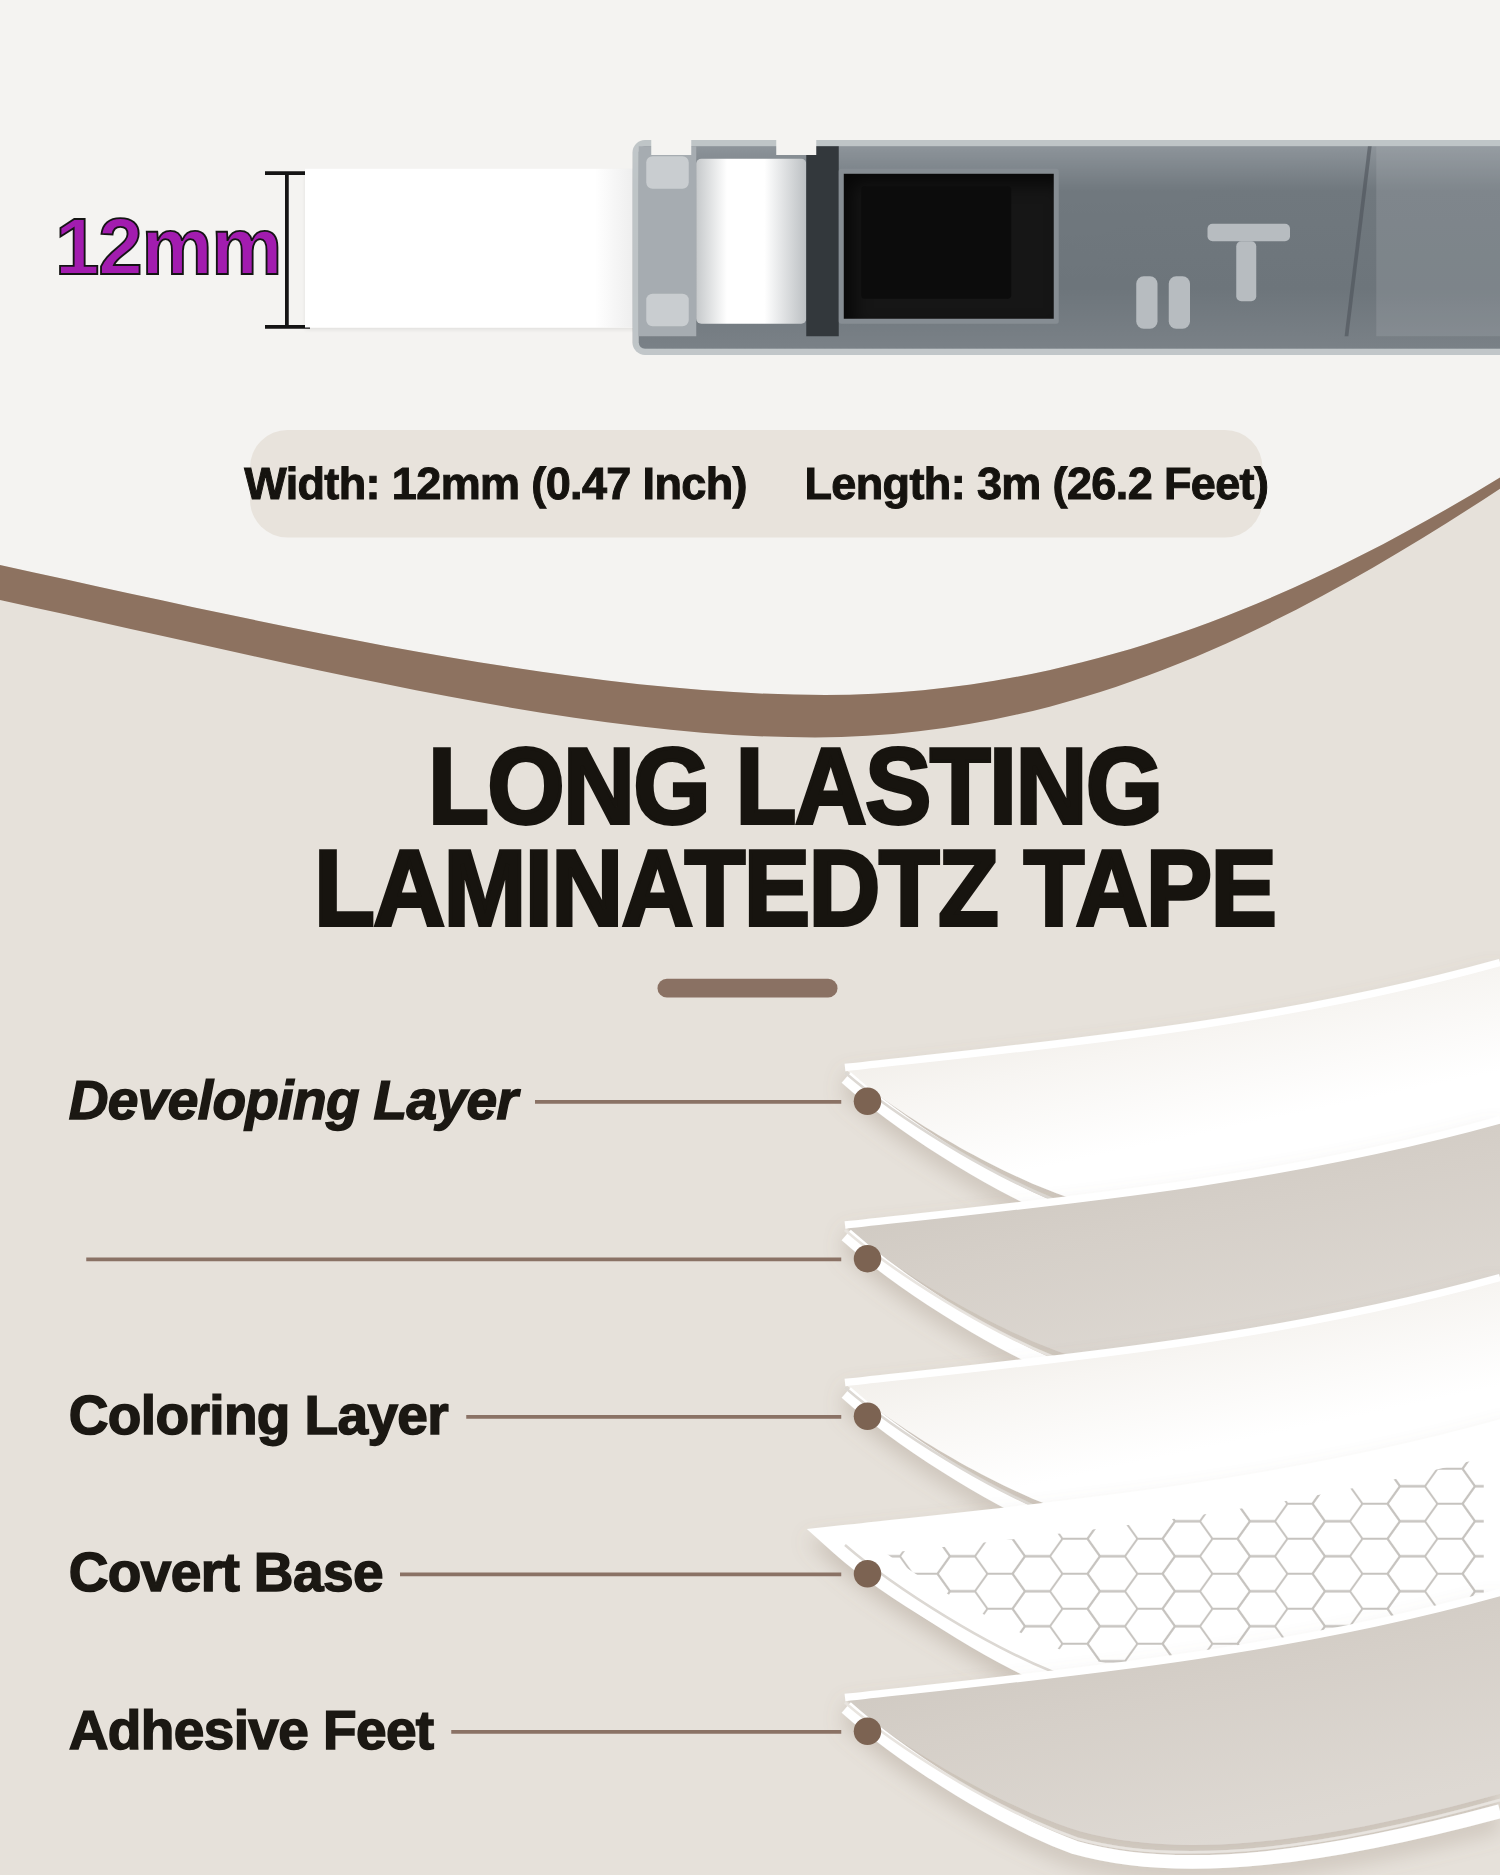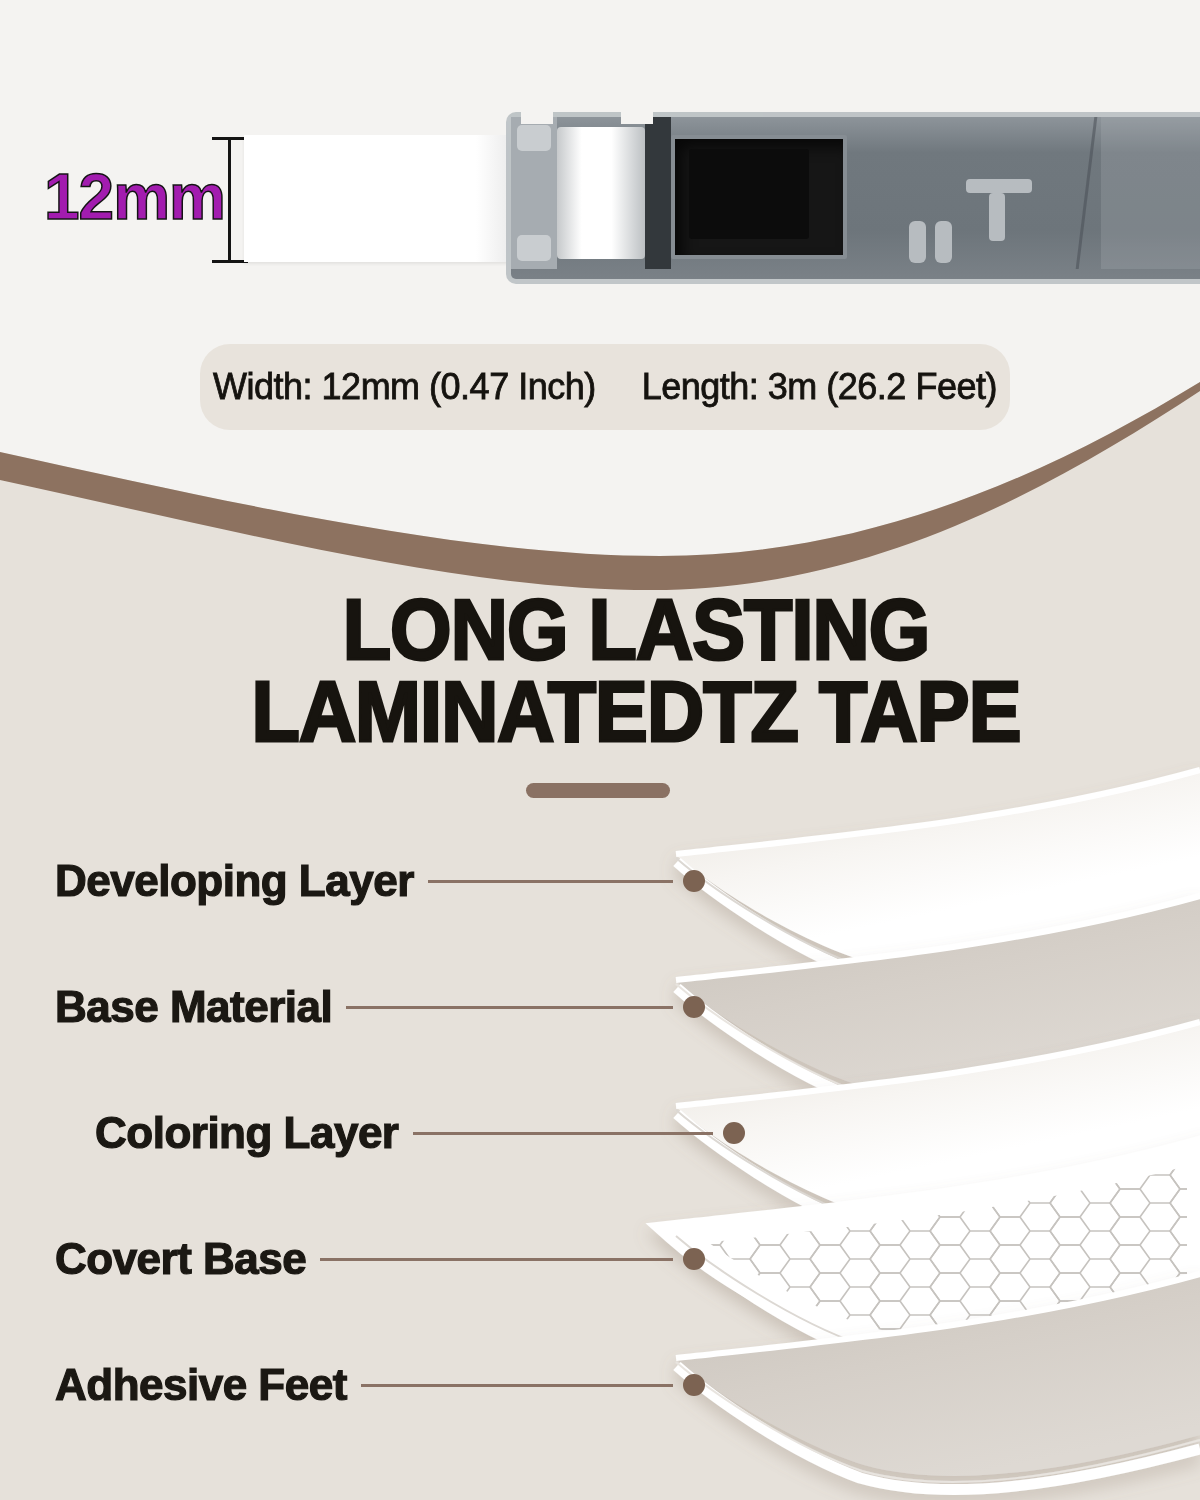--- a/index.html
+++ b/index.html
@@ -56,21 +56,21 @@
   #cart-seam{left:574px;top:0;width:3px;height:152px;background:rgba(72,79,85,0.55);transform:skewX(-7deg);}
   #cart-right-tint{left:590px;top:0;width:104px;height:152px;background:rgba(182,187,191,0.22);}
   .cart-notch{top:-7px;width:32px;height:14px;background:#f4f3f1;}
   #cart-notch-1{left:10px;} #cart-notch-2{left:110px;}
 
   
   #spec-badge{
     position:absolute;z-index:3;left:200px;top:344px;width:810px;height:86px;
     background:#e8e3dc;border-radius:30px;
     display:flex;align-items:center;justify-content:center;gap:46px;
-    font-size:36px;font-weight:normal;color:#15130f;letter-spacing:-0.5px;
+    font-size:36px;font-weight:bold;color:#15130f;letter-spacing:-0.5px;
     -webkit-text-stroke:0.8px #15130f;white-space:nowrap;
   }
 
   
   #title-block{position:absolute;z-index:3;left:0;top:588px;width:1200px;text-align:center;margin-left:36px;}
   .title-line{
     font-size:86px;line-height:82px;font-weight:bold;color:#17140f;
     transform:scaleX(0.92);transform-origin:center;
     letter-spacing:-1px;-webkit-text-stroke:3px #17140f;white-space:nowrap;
   }
@@ -192,31 +192,30 @@
   </g>
 
   <g transform="translate(0,1385)" filter="url(#rsh)">
     <path d="M676,-26 C840,-44 1020,-60 1200,-110 L1200,50 C1070,86 950,104 864,80 C794,58 712,6 676,-26 Z" fill="url(#gg)"></path>
     <path d="M1200,64 C1066,100 948,118 860,93 C792,68 714,14 677,-19" stroke="#ffffff" stroke-width="11" fill="none"></path>
     <path d="M1200,55 C1068,92 949,110 862,86 C793,62 713,9 676,-23" stroke="#e8e4df" stroke-width="2" fill="none"></path>
     <path d="M676,-27 C840,-45 1020,-61 1200,-111" stroke="#ffffff" stroke-width="6" fill="none"></path>
   </g>
 </svg>
 
-<div class="layer-row" style="top:858px;">
+<div class="layer-row" style="top:858px;font-style:italic;">
   <span class="layer-label">Developing Layer</span>
   <span class="leader-line"></span>
   <span class="layer-dot"></span>
 </div>
 <div class="layer-row" style="top:984px;">
-  <span class="layer-label">Base Material</span>
-  <span class="leader-line"></span>
-  <span class="layer-dot"></span>
-</div>
-<div class="layer-row" style="top:1110px;margin-left:40px;">
+  <span class="leader-line"></span>
+  <span class="layer-dot"></span>
+</div>
+<div class="layer-row" style="top:1110px;">
   <span class="layer-label">Coloring Layer</span>
   <span class="leader-line"></span>
   <span class="layer-dot"></span>
 </div>
 <div class="layer-row" style="top:1236px;">
   <span class="layer-label">Covert Base</span>
   <span class="leader-line"></span>
   <span class="layer-dot"></span>
 </div>
 <div class="layer-row" style="top:1362px;">

